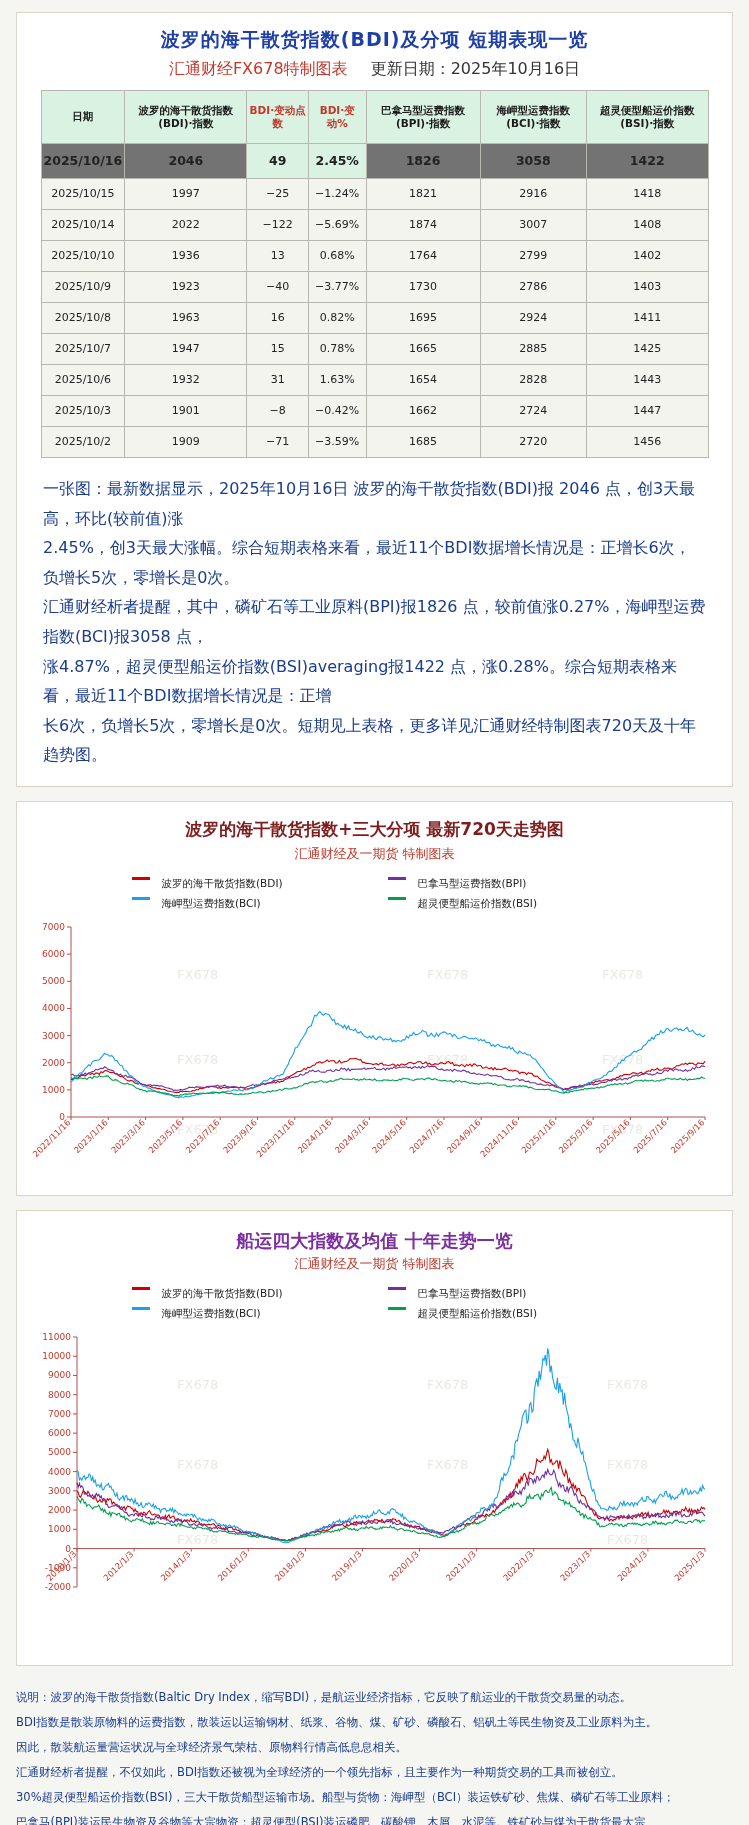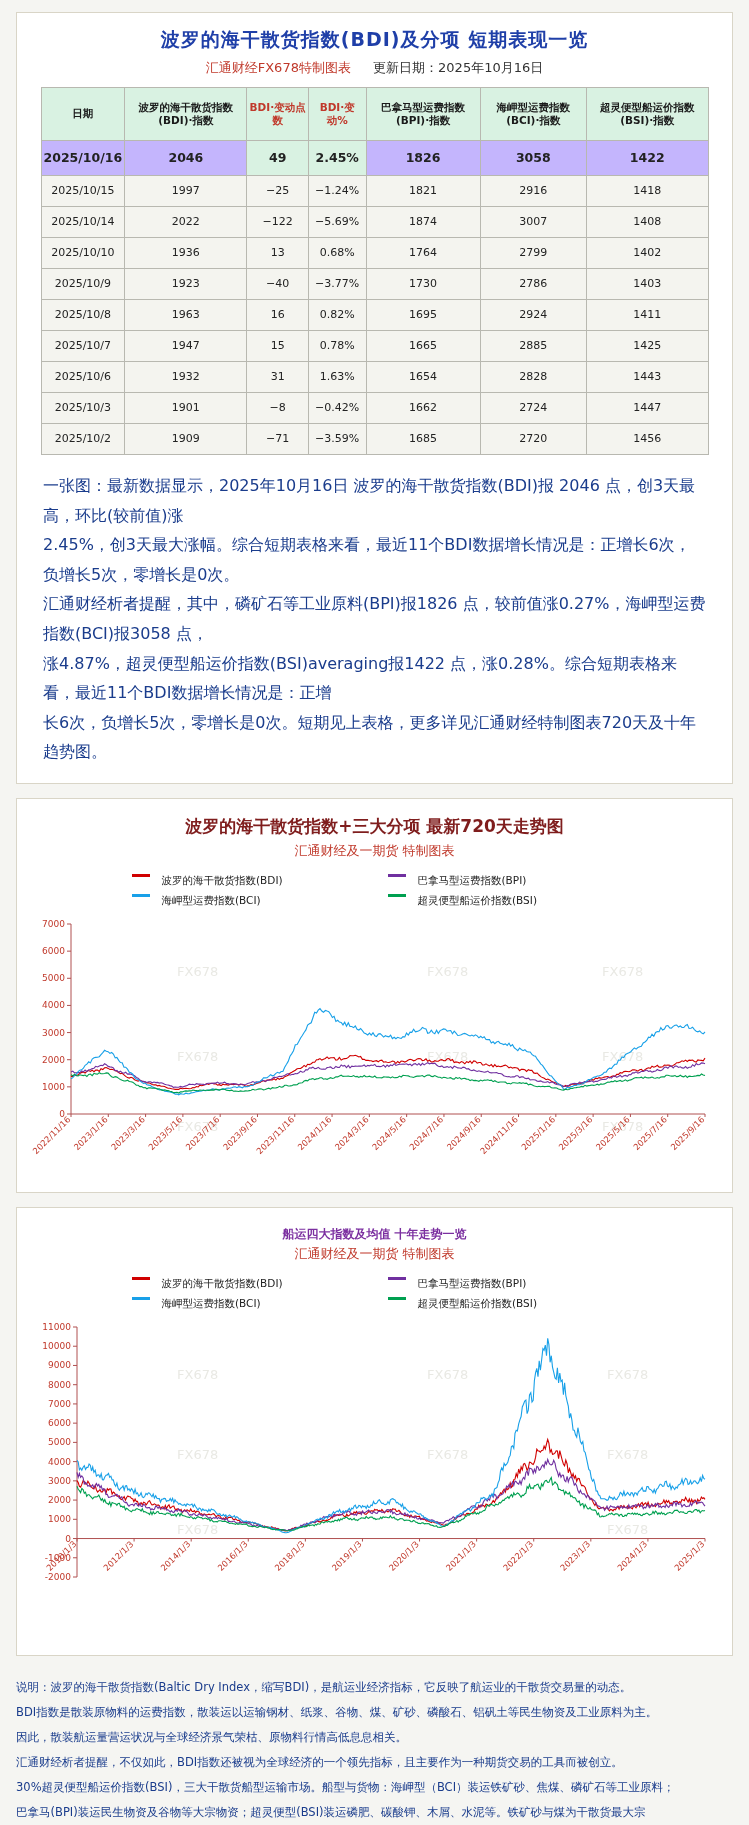--- a/index.html
+++ b/index.html
@@ -25,21 +25,21 @@
     text-align:center;
     color:#1f3fa8;
     font-size:19px;
     font-weight:bold;
     padding:14px 0 6px 0;
     letter-spacing:1px;
   }
   .tbl-sub{
     text-align:center;
     color:#c0392b;
-    font-size:13px;
+    font-size:16px;
     padding-bottom:10px;
   }
   .tbl-sub .upd{color:#333;margin-left:18px;}
   table.bdi{
     border-collapse:collapse;
     width:668px;
     margin:0 auto 6px auto;
     font-size:11px;
   }
   table.bdi th,table.bdi td{
@@ -51,21 +51,21 @@
   table.bdi thead th{
     background:#d9f2e2;
     font-weight:bold;
     color:#1a1a1a;
     height:44px;
     font-size:10.5px;
   }
   table.bdi thead th.red{color:#c0392b;background:#d9f2e2;}
   table.bdi tbody td{background:#f4f4ef;height:22px;}
   table.bdi tbody tr.first td{
-    background:#c4b5fd;
+    background:#737373;
     font-weight:bold;
     font-size:12.5px;
     height:26px;
   }
   table.bdi tbody tr.first td.hl{background:#d9f2e2;}
   .note{
     font-size:16px;
     line-height:1.85;
     color:#1a3c8c;
     padding:10px 26px 16px 26px;
@@ -77,21 +77,21 @@
   .ch-title{
     text-align:center;
     color:#7f1d1d;
     font-size:17px;
     font-weight:bold;
     padding:16px 0 4px 0;
   }
   .ch-title2{
     text-align:center;
     color:#7b2fa0;
-    font-size:12px;
+    font-size:18px;
     font-weight:bold;
     padding:18px 0 2px 0;
   }
   .ch-sub{
     text-align:center;
     color:#c0392b;
     font-size:13px;
     padding-bottom:6px;
   }
   .legend{

